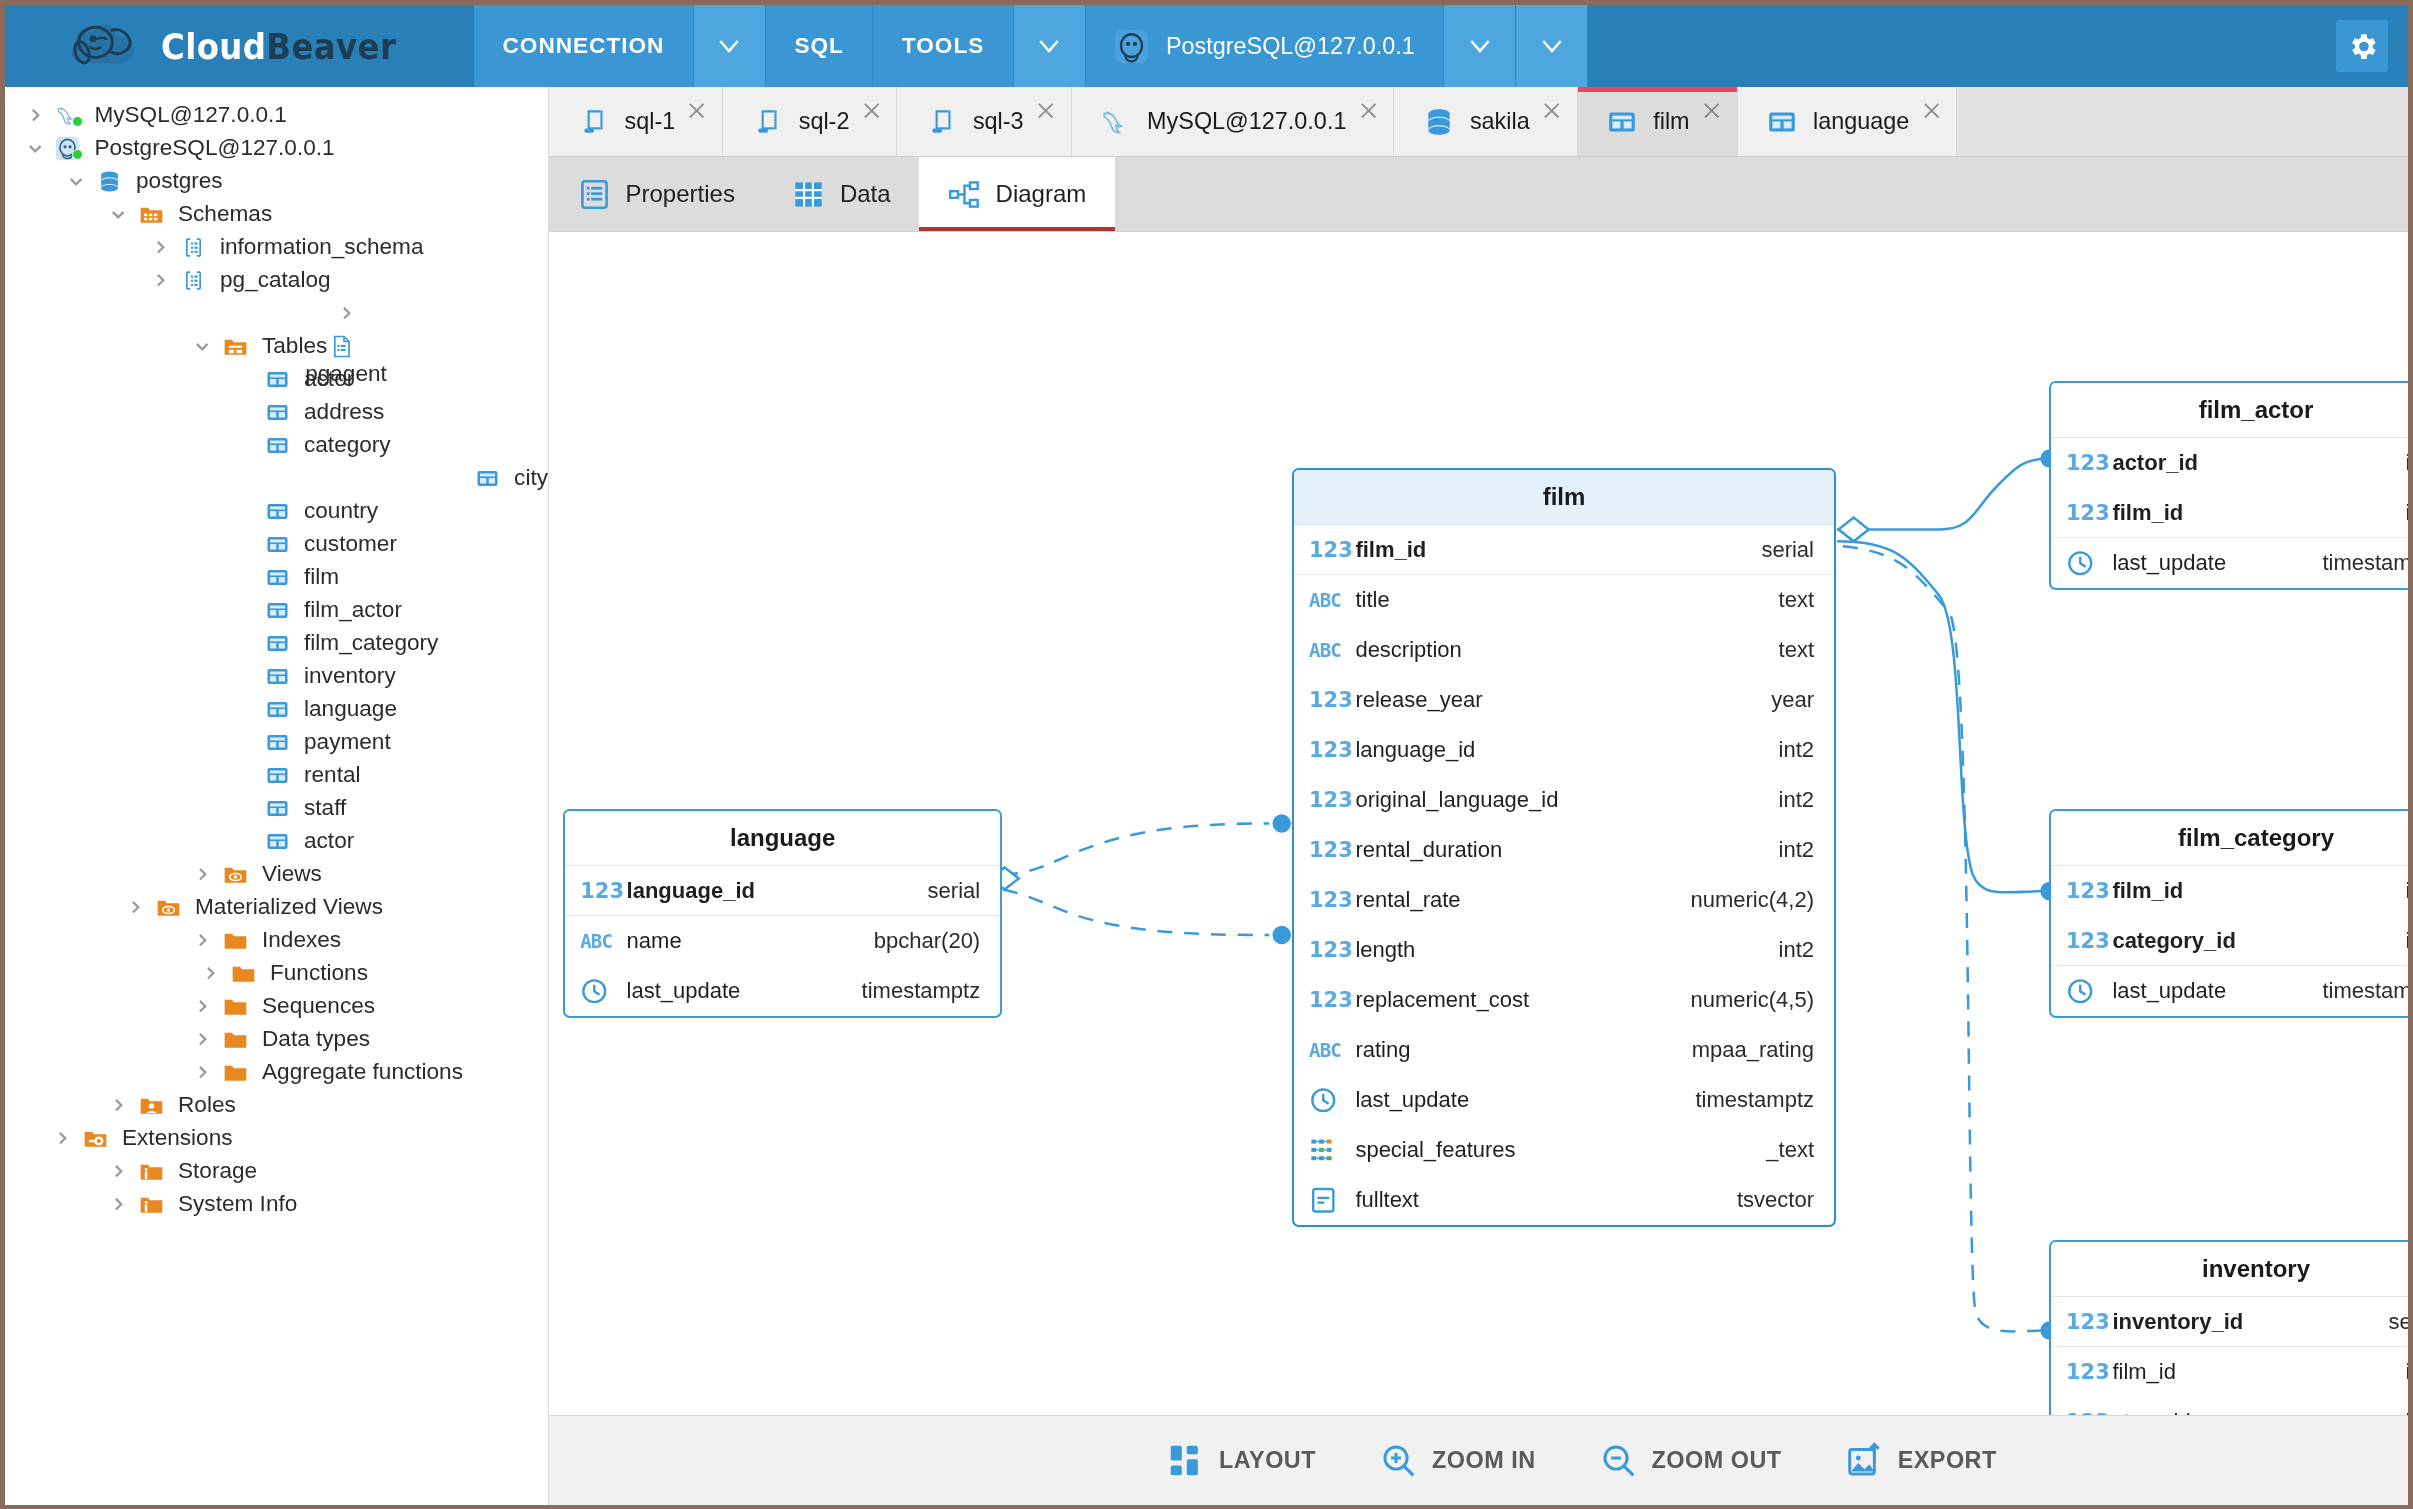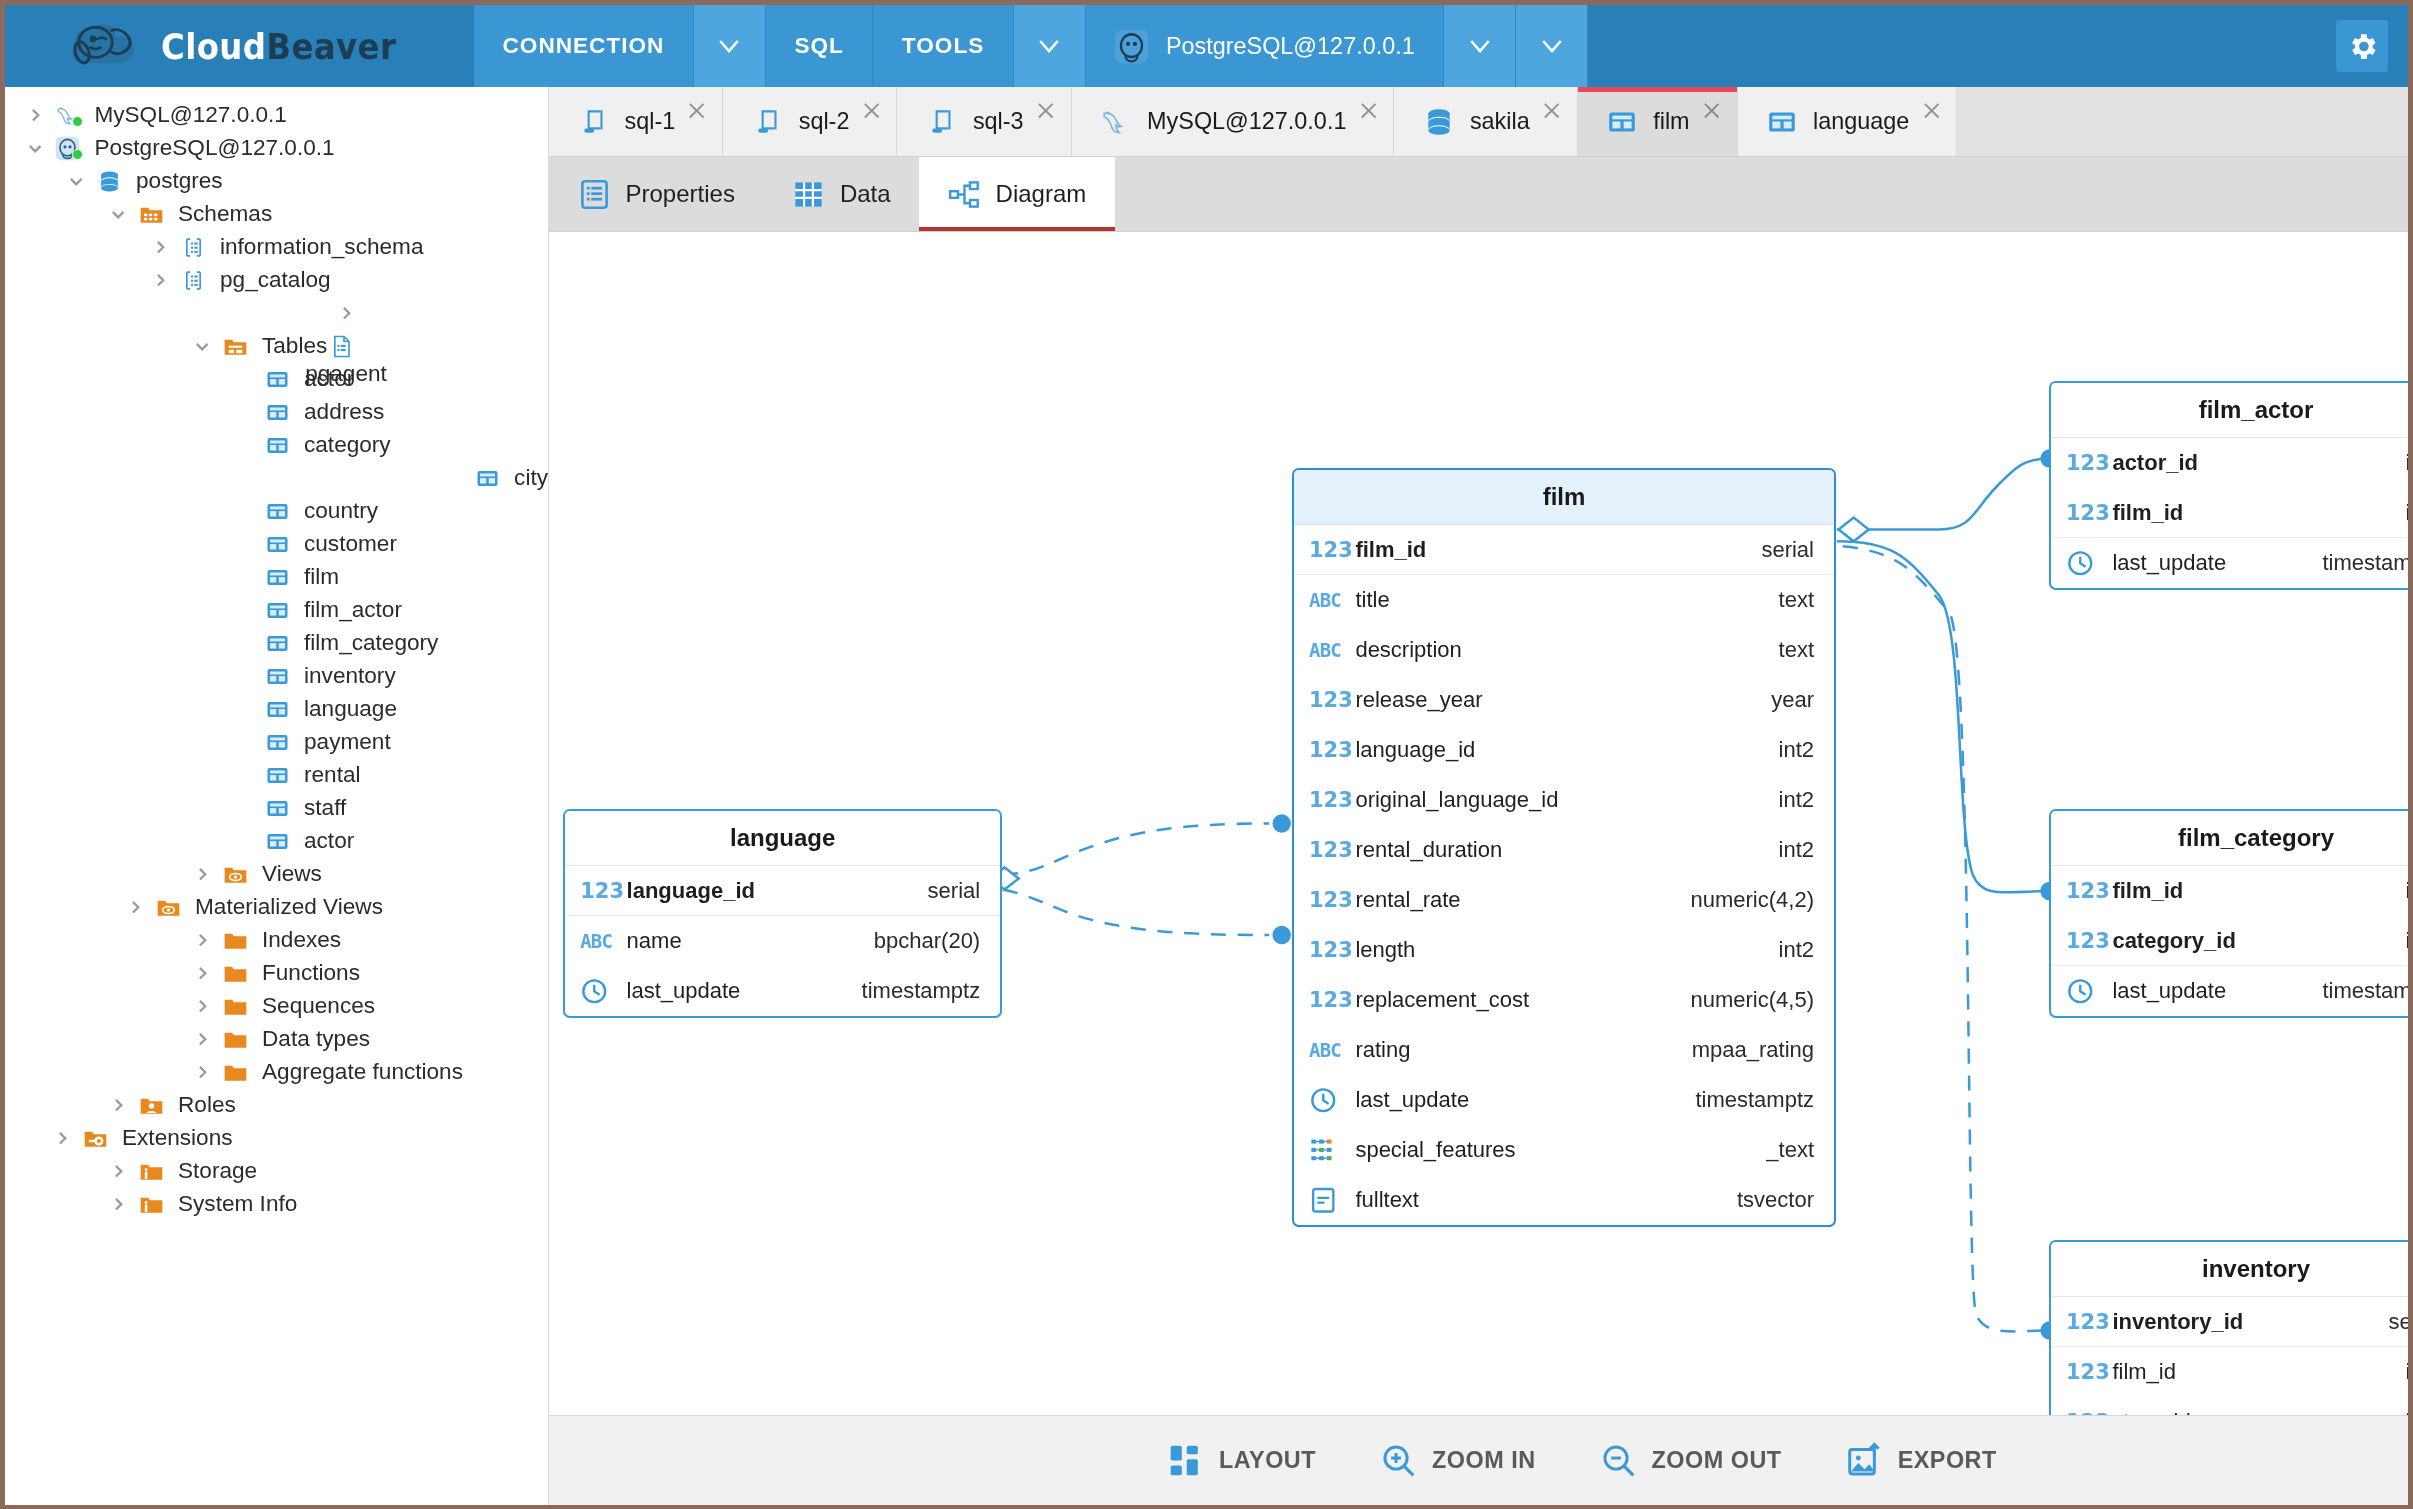--- a/index.html
+++ b/index.html
@@ -672,21 +672,21 @@
               <path d="M9 5l7 7-7 7" fill="none" stroke="#9a9a9a" stroke-width="3"></path>
             </svg>
           </span>
           <span class="ticon" style="position:relative">
             <svg viewBox="0 0 30 30">
               <path d="M2 7h9l2 3h15v15H2z" fill="#e8891f"></path>
             </svg>
           </span>
           <span class="tlabel">Indexes</span>
         </div>
-        <div class="tree-row" style="padding-left: 181px;">
+        <div class="tree-row" style="padding-left: 181px; margin-left: 8px;">
           <span class="tw">
             <svg viewBox="0 0 24 24">
               <path d="M9 5l7 7-7 7" fill="none" stroke="#9a9a9a" stroke-width="3"></path>
             </svg>
           </span>
           <span class="ticon" style="position:relative">
             <svg viewBox="0 0 30 30">
               <path d="M2 7h9l2 3h15v15H2z" fill="#e8891f"></path>
             </svg>
           </span>

